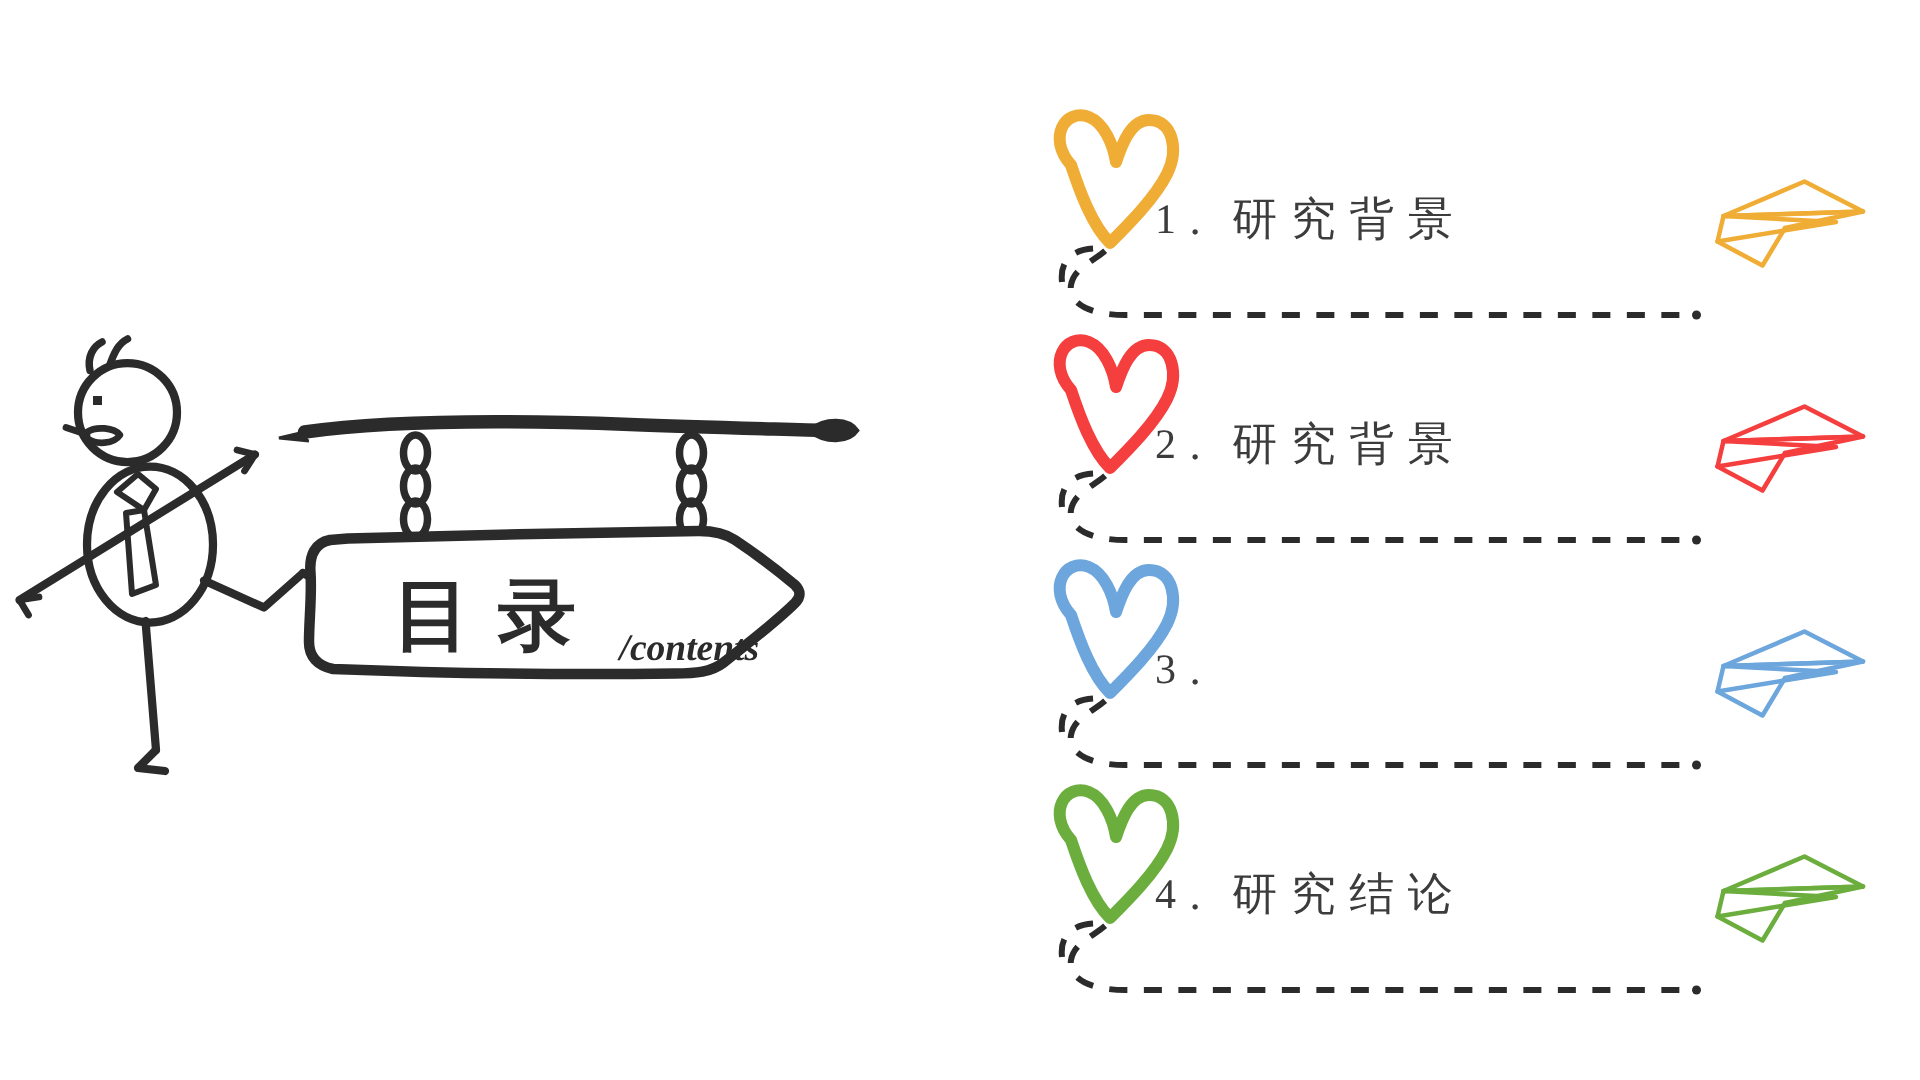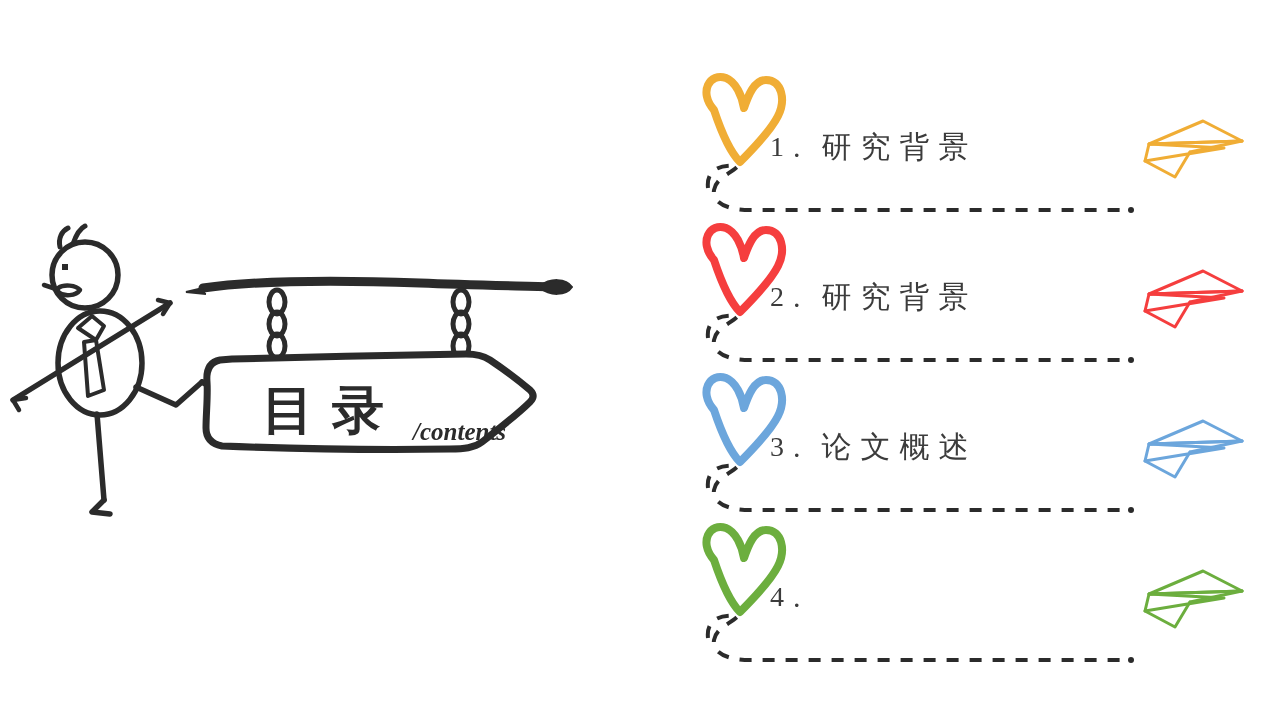--- a/index.html
+++ b/index.html
@@ -233,21 +233,20 @@
           <path d="M459 74 L 513 51 L 552 71 Z"></path>
           <path d="M459 74 L 552 71"></path>
           <path d="M459 74 L 455 91 L 534 78 Z"></path>
           <path d="M455 91 L 485 107 L 500 82"></path>
           <path d="M552 71 L 500 82"></path>
         </g>
       </svg>
       <div class="row-label">
         <span class="row-num">3</span>
         <span class="row-sep">.</span>
-        <span class="row-title">论文概述</span>
       </div>
     </div>
 
     <div class="toc-row">
       <svg class="row-svg" viewBox="0 0 570 150" xmlns="http://www.w3.org/2000/svg">
         <path d="M24 40 C 8 22, 20 2, 36 8 C 46 12, 52 26, 54 38
                  C 58 26, 64 10, 76 10 C 92 10, 96 30, 88 46
                  C 80 62, 62 80, 50 92 C 38 80, 30 58, 24 40 Z" fill="none" stroke="#6CAE3E" stroke-width="8" stroke-linecap="round" stroke-linejoin="round"></path>
         <path d="M18 118 C 16 100, 30 94, 48 96
                  C 40 104, 26 108, 24 120
@@ -258,17 +257,18 @@
           <path d="M459 74 L 513 51 L 552 71 Z"></path>
           <path d="M459 74 L 552 71"></path>
           <path d="M459 74 L 455 91 L 534 78 Z"></path>
           <path d="M455 91 L 485 107 L 500 82"></path>
           <path d="M552 71 L 500 82"></path>
         </g>
       </svg>
       <div class="row-label">
         <span class="row-num">4</span>
         <span class="row-sep">.</span>
+        <span class="row-title">研究结论</span>
       </div>
     </div>
 
   </div>
 </div>
 
 </body></html>

